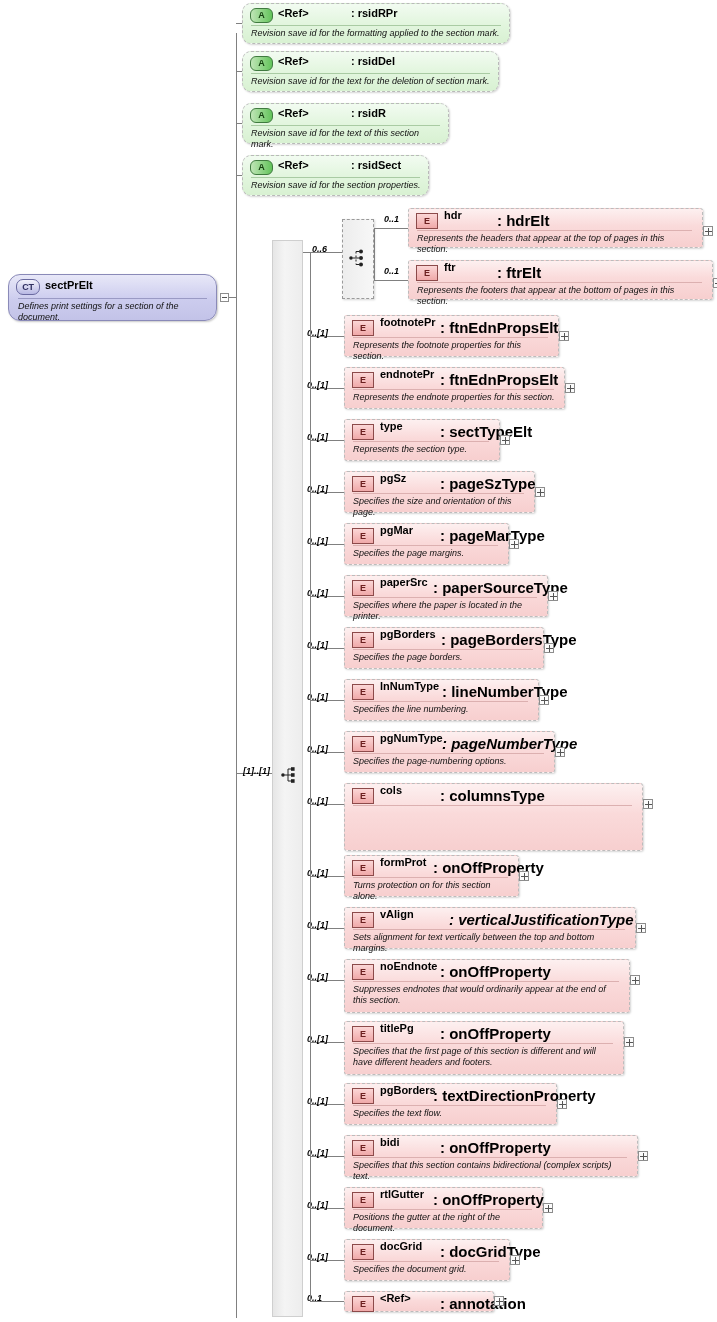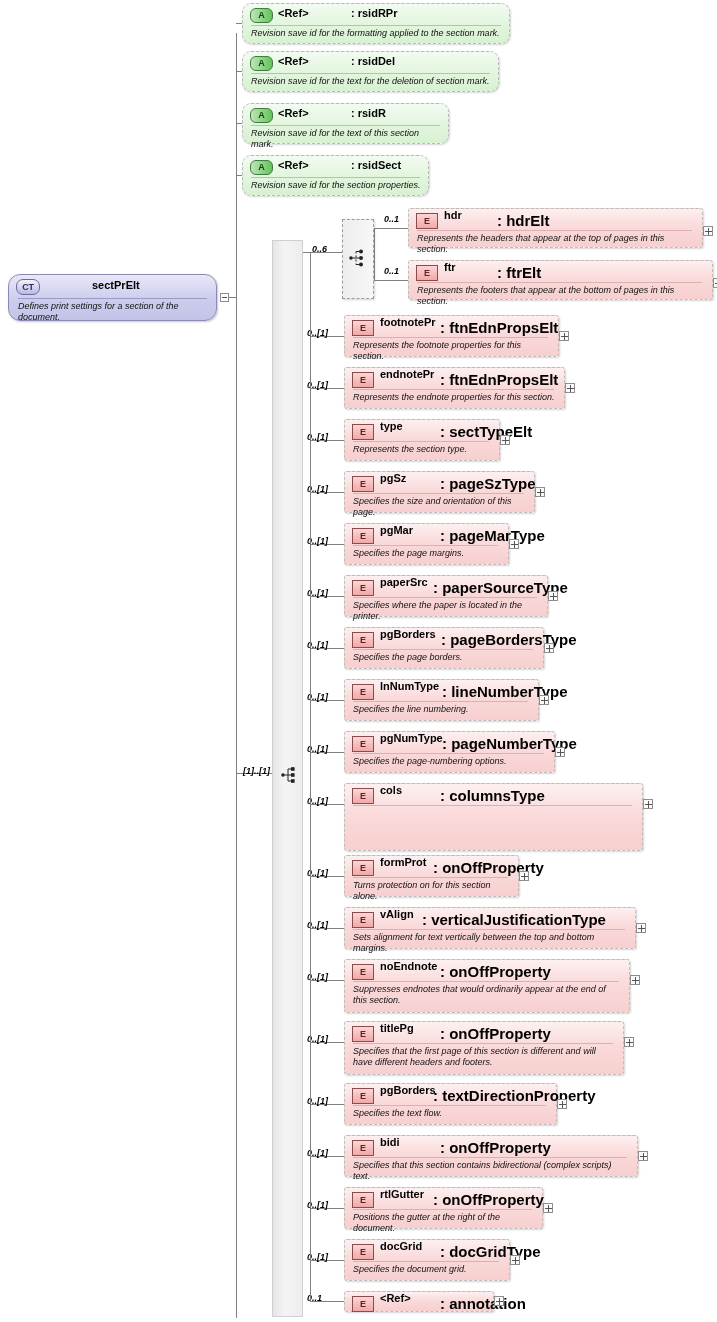--- a/index.html
+++ b/index.html
@@ -29,21 +29,21 @@
   }
   .ct-head{position:relative;height:23px;}
   .ct-badge{
     position:absolute;left:7px;top:4px;width:22px;height:14px;
     border:1px solid #6a6aa0;border-radius:7px;
     background:linear-gradient(to bottom,#f2f2fb,#b9b9e4);
     font-size:9px;font-weight:bold;color:#303060;
     text-align:center;line-height:14px;letter-spacing:-.3px;
   }
   .ct-title{
-    position:absolute;left:36px;top:4px;font-size:11px;font-weight:bold;color:#000;margin-left:47px;
+    position:absolute;left:36px;top:4px;font-size:11px;font-weight:bold;color:#000;
   }
   .ct-rule{position:absolute;left:9px;right:9px;top:23px;height:1px;background:#9a9ac4;}
   .ct-desc{
     position:absolute;left:9px;top:26px;right:8px;
     font-size:9px;font-style:italic;color:#111;line-height:11px;
   }
   .ct-connector{
     position:absolute;width:9px;height:9px;box-sizing:border-box;
     border:1px solid #8d8d8d;background:#fff;
   }
@@ -323,21 +323,21 @@
       <div class="el-desc">Specifies the line numbering.</div>
     </div>
     <div class="hline" style="left: 310px; top: 700px; width: 34px;"></div>
     <div class="vline" style="left: 310px; top: 252px; height: 449px;"></div>
     <div class="card" style="left: 307px; top: 692px;">0..[1]</div>
     <div class="plus" style="left: 539px; top: 695px;"></div>
     <div class="el-box" style="left: 344px; top: 731px; width: 211px; height: 42px;">
       <div class="el-head">
         <div class="el-badge">E</div>
         <div class="el-name">pgNumType</div>
-        <div class="el-type" style="left: 97px;">: pageNumberType</div>
+        <div class="el-type" style="left: 97px; font-style: italic;">: pageNumberType</div>
       </div>
       <div class="el-rule"></div>
       <div class="el-desc">Specifies the page-numbering options.</div>
     </div>
     <div class="hline" style="left: 310px; top: 752px; width: 34px;"></div>
     <div class="vline" style="left: 310px; top: 252px; height: 501px;"></div>
     <div class="card" style="left: 307px; top: 744px;">0..[1]</div>
     <div class="plus" style="left: 555px; top: 747px;"></div>
     <div class="el-box" style="left: 344px; top: 783px; width: 299px; height: 68px;">
       <div class="el-head">
@@ -361,21 +361,21 @@
       <div class="el-desc">Turns protection on for this section alone.</div>
     </div>
     <div class="hline" style="left: 310px; top: 876px; width: 34px;"></div>
     <div class="vline" style="left: 310px; top: 252px; height: 625px;"></div>
     <div class="card" style="left: 307px; top: 868px;">0..[1]</div>
     <div class="plus" style="left: 519px; top: 871px;"></div>
     <div class="el-box" style="left: 344px; top: 907px; width: 292px; height: 42px;">
       <div class="el-head">
         <div class="el-badge">E</div>
         <div class="el-name">vAlign</div>
-        <div class="el-type" style="left: 77px;">: verticalJustificationType</div>
+        <div class="el-type" style="left: 104px; font-style: italic;">: verticalJustificationType</div>
       </div>
       <div class="el-rule"></div>
       <div class="el-desc">Sets alignment for text vertically between the top and bottom margins.</div>
     </div>
     <div class="hline" style="left: 310px; top: 928px; width: 34px;"></div>
     <div class="vline" style="left: 310px; top: 252px; height: 677px;"></div>
     <div class="card" style="left: 307px; top: 920px;">0..[1]</div>
     <div class="plus" style="left: 636px; top: 923px;"></div>
     <div class="el-box" style="left: 344px; top: 959px; width: 286px; height: 54px;">
       <div class="el-head">

